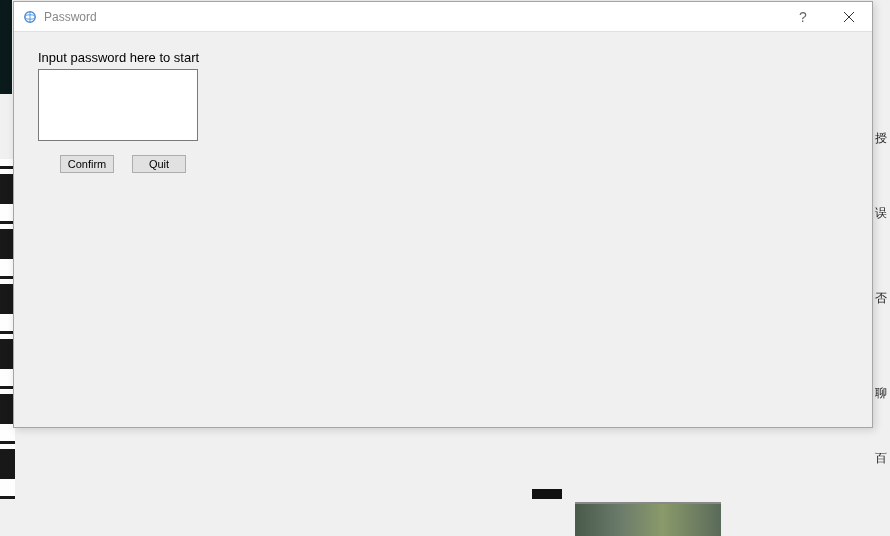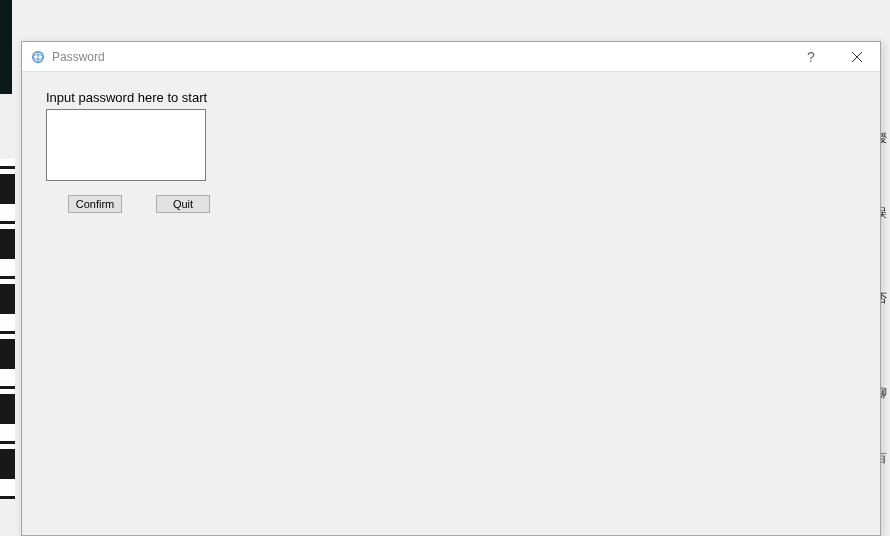--- a/index.html
+++ b/index.html
@@ -62,28 +62,27 @@
       position: absolute;
       bottom: 0;
       left: 575px;
       width: 146px;
       height: 34px;
       background: linear-gradient(90deg, #4a5a4a 0%, #6a7a6a 30%, #8a9a6a 60%, #5a6a5a 100%);
       border-top: 2px solid #888;
     }
     .window {
       position: absolute;
-      left: 21px;
+      left: 13px;
       top: 1px;
       width: 860px;
-      height: 495px;
+      height: 427px;
       background: #f0f0f0;
       border: 1px solid #a5a5a5;
       box-shadow: 2px 2px 8px rgba(0,0,0,0.15);
-      margin-top: 40px;
     }
     .titlebar {
       height: 30px;
       background: #ffffff;
       display: flex;
       align-items: center;
       padding-left: 8px;
       border-bottom: 1px solid #e0e0e0;
     }
     .titlebar-icon {
@@ -137,21 +136,21 @@
       background: #fff;
       padding: 4px;
       font-size: 12px;
       resize: none;
       outline: none;
       display: block;
     }
     .button-row {
       margin-top: 14px;
       display: flex;
-      gap: 34px;
+      gap: 18px;
       padding-left: 22px;
     }
     .dlg-button {
       width: 54px;
       height: 18px;
       font-size: 11px;
       background: #e1e1e1;
       border: 1px solid #adadad;
       cursor: pointer;
       padding: 0;

